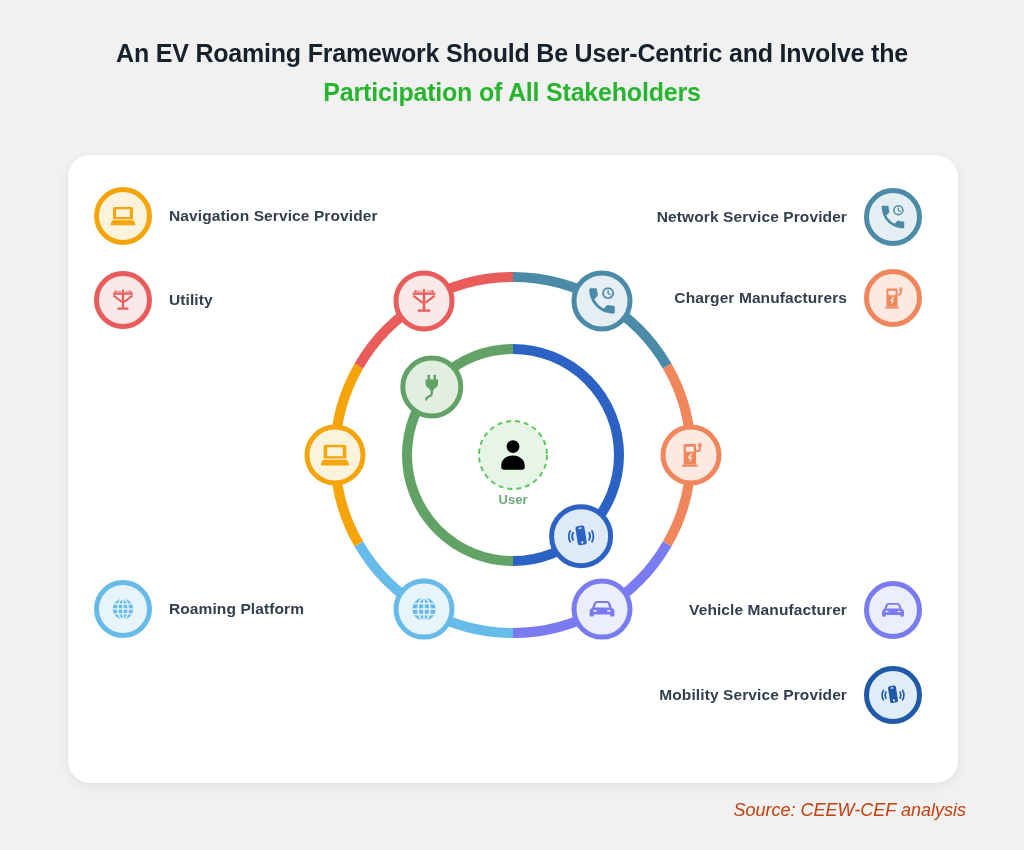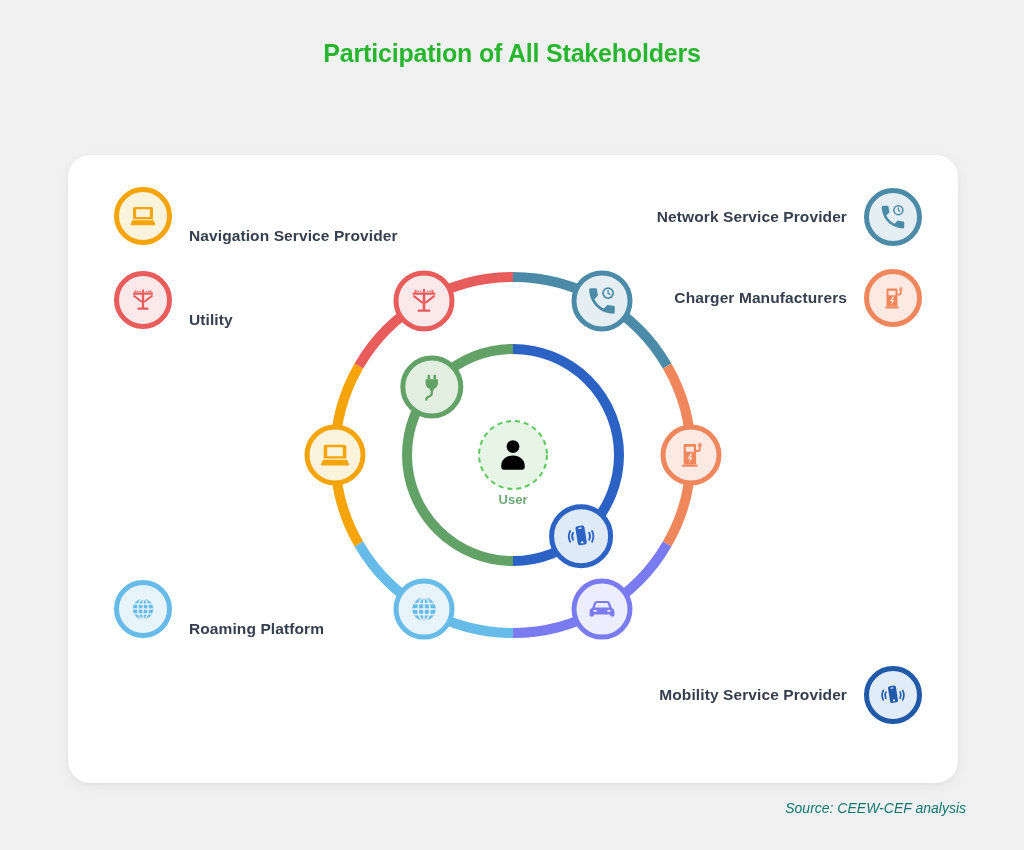--- a/index.html
+++ b/index.html
@@ -23,36 +23,36 @@
   .card{
     position:absolute;left:68px;top:155px;width:890px;height:628px;
     background:#FFFFFF;border-radius:22px;
     box-shadow:0 4px 14px rgba(0,0,0,.05), 0 1px 4px rgba(0,0,0,.04);
   }
   .diagram-svg{position:absolute;left:0;top:0;width:890px;height:628px;}
   
   .legend{
     position:absolute;display:flex;align-items:center;gap:17px;height:58px;
   }
-  .legend.left{left:46px;align-items:flex-end;}
+  .legend.left{left:26px;}
   .legend.right{right:36px;}
   .licon{
     width:48px;height:48px;flex:0 0 auto;
     border:5px solid currentColor;border-radius:50%;
     background:var(--bg,#fff);
     display:flex;align-items:center;justify-content:center;
   }
   .licon svg{width:30px;height:30px;display:block;}
   .llabel{
     font-size:15.5px;font-weight:700;color:#343E4E;letter-spacing:.1px;white-space:nowrap;
   }
   
   .source{
     position:absolute;top:800px;right:58px;
-    font-size:14px;font-style:italic;color:#0f766e;
+    font-size:18px;font-style:italic;color:#c2410c;
   }
 </style>
 </head>
 <body>
 
 <svg width="0" height="0" style="position:absolute" aria-hidden="true">
   <defs>
     <symbol id="ic-laptop" viewBox="0 0 24 24">
       <path fill="currentColor" fill-rule="evenodd" d="M5.3 4.8h13.4c.72 0 1.3.58 1.3 1.3v8.4H4V6.1c0-.72.58-1.3 1.3-1.3Zm1.2 1.7v6.3h11V6.5h-11Z"></path>
       <path fill="currentColor" d="M3.6 15.4h16.8l1.45 2.8c.3.58-.12 1.27-.77 1.27H2.92c-.65 0-1.07-.69-.77-1.27l1.45-2.8Z"></path>
@@ -125,20 +125,21 @@
     <symbol id="ic-user" viewBox="0 0 24 24">
       <circle cx="12" cy="7.4" r="3.5" fill="currentColor"></circle>
       <path fill="currentColor" d="M12 12.3c-3.7 0-6.4 2.4-6.4 5.4v1c0 .8.6 1.4 1.4 1.4h10c.8 0 1.4-.6 1.4-1.4v-1c0-3-2.7-5.4-6.4-5.4Z"></path>
     </symbol>
   </defs>
 </svg>
 
 <div class="page">
 
   <h1 class="title">
+    <span class="line">An EV Roaming Framework Should Be User-Centric and Involve the</span>
     <span class="line green">Participation of All Stakeholders</span>
   </h1>
 
   <section class="card">
 
     <svg class="diagram-svg" viewBox="0 0 890 628">
 
       <g fill="none" stroke-width="10">
         <path d="M290.85 389 A178 178 0 0 1 290.85 211" stroke="#F5A40A"></path>
         <path d="M290.85 211 A178 178 0 0 1 445 122" stroke="#E85C5C"></path>
@@ -228,20 +229,28 @@
       </span>
     </div>
     <div class="legend right" style="top:33px">
       <span class="llabel">Network Service Provider</span>
       <span class="licon" style="color:#4C8BA8;--bg:#E4EEF3">
         <svg viewBox="0 0 24 24">
             <use href="#ic-phone" fill="currentColor"></use>
           </svg>
       </span>
     </div>
+    <div class="legend right" style="top:426px">
+      <span class="llabel">Vehicle Manufacturer</span>
+      <span class="licon" style="color:#7A7BF0;--bg:#ECEEFE">
+        <svg viewBox="0 0 24 24">
+            <use href="#ic-car" fill="currentColor"></use>
+          </svg>
+      </span>
+    </div>
     <div class="legend right" style="top:511px">
       <span class="llabel">Mobility Service Provider</span>
       <span class="licon" style="color:#2059A8;--bg:#E0EDF8">
         <svg viewBox="0 0 24 24">
             <use href="#ic-mobile" fill="currentColor"></use>
           </svg>
       </span>
     </div>
 
   </section>

